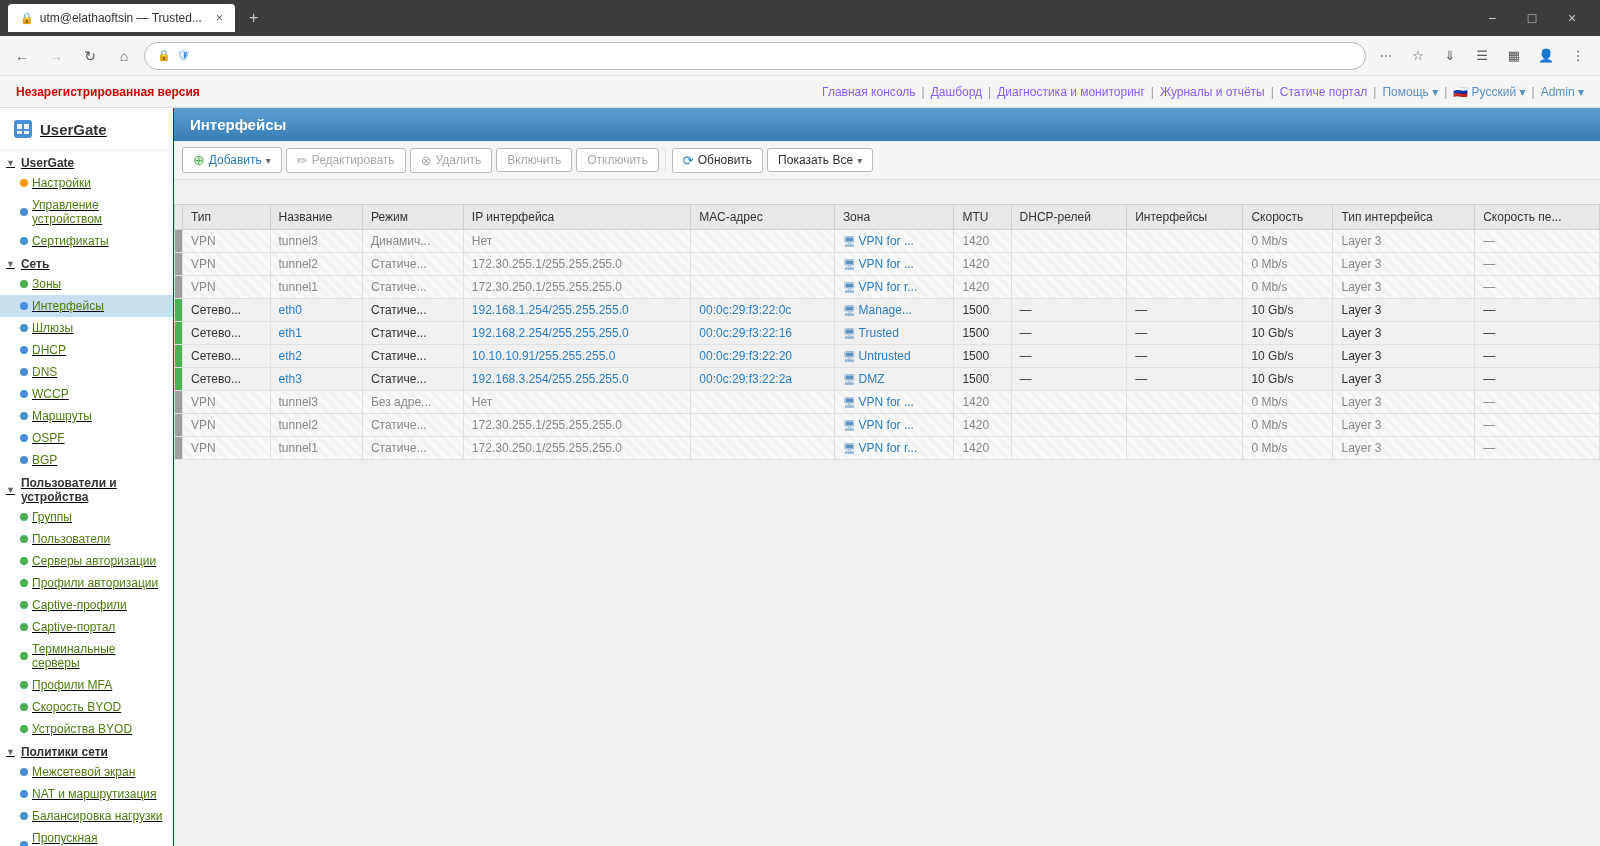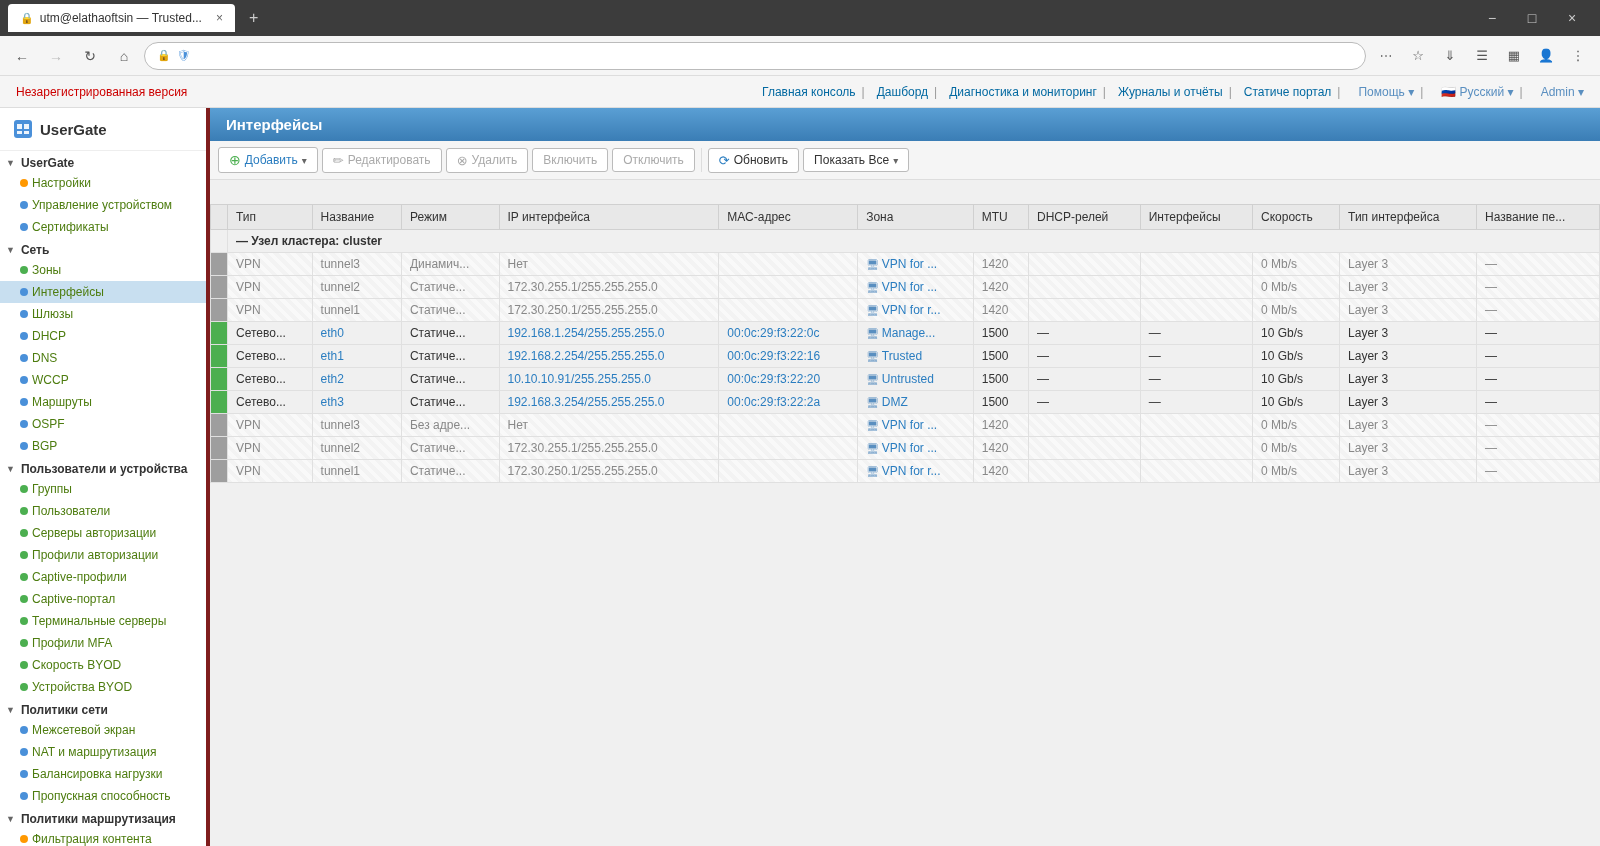--- a/index.html
+++ b/index.html
@@ -15,29 +15,29 @@
     .browser-bar { background: #f5f5f5; height: 40px; display: flex; align-items: center; padding: 0 8px; gap: 6px; border-bottom: 1px solid #ddd; }
     .nav-btn { width: 28px; height: 28px; border-radius: 50%; border: none; background: transparent; cursor: pointer; font-size: 14px; color: #555; display: flex; align-items: center; justify-content: center; }
     .address-bar { flex: 1; height: 28px; border: 1px solid #bbb; border-radius: 14px; padding: 0 12px; font-size: 12px; background: #fff; display: flex; align-items: center; gap: 6px; }
     .address-text { color: #333; font-size: 12px; flex: 1; }
     .bar-actions { display: flex; gap: 4px; align-items: center; }
     .bar-icon-btn { width: 28px; height: 28px; border: none; background: transparent; cursor: pointer; font-size: 13px; color: #555; display: flex; align-items: center; justify-content: center; }
 
     
     .page { display: flex; flex-direction: column; height: calc(100vh - 76px); }
     .top-nav { background: #f5f5f5; height: 32px; display: flex; align-items: center; padding: 0 16px; border-bottom: 1px solid #ddd; gap: 4px; }
-    .top-nav a { color: #0369a1; text-decoration: none; font-size: 12px; margin-left: 6px; }
+    .top-nav a { color: #8b5cf6; text-decoration: none; font-size: 12px; }
     .top-nav-sep { color: #999; }
-    .top-nav-lang { display: flex; align-items: center; gap: 2px; color: #5a8fc0; font-size: 12px; cursor: pointer; margin-left: 12px; }
+    .top-nav-lang { display: flex; align-items: center; gap: 2px; color: #5a8fc0; font-size: 12px; cursor: pointer; }
     .top-nav-right { margin-left: auto; display: flex; align-items: center; gap: 6px; }
 
     .main-layout { display: flex; flex: 1; overflow: hidden; }
 
     
-    .sidebar { width: 210px; background: #fff; border-right: 4px solid #7f1d1d; overflow-y: auto; flex-shrink: 0; }
+    .sidebar { width: 174px; background: #fff; border-right: 1px solid #7f1d1d; overflow-y: auto; flex-shrink: 0; text-decoration: underline; }
     .sidebar-logo { display: flex; align-items: center; padding: 10px 12px; border-bottom: 1px solid #eee; }
     .sidebar-logo svg { margin-right: 6px; }
 
     .sidebar-item { display: flex; align-items: center; padding: 4px 8px; cursor: pointer; color: #4d7c0f; font-size: 12px; gap: 4px; }
     .sidebar-item.active { background: #c8dff0; }
     .sidebar-item.section-header { font-weight: bold; padding: 5px 8px 2px 6px; color: #333; }
     .sidebar-indent1 { padding-left: 20px; }
 
     .dot { width: 8px; height: 8px; border-radius: 50%; display: inline-block; flex-shrink: 0; }
     .dot-blue { background: #4a90d9; }
@@ -63,21 +63,21 @@
     table { width: 100%; border-collapse: collapse; font-size: 12px; }
     thead th { background: #e8e8e8; border: 1px solid #d0d0d0; padding: 5px 8px; text-align: left; font-weight: normal; color: #333; white-space: nowrap; position: sticky; top: 0; z-index: 1; }
     tbody td { border: 1px solid #e0e0e0; padding: 4px 8px; color: #333; white-space: nowrap; }
     .row-disabled { background: repeating-linear-gradient(45deg, #f9f9f9, #f9f9f9 4px, #f3f3f3 4px, #f3f3f3 8px); }
     .row-disabled td { color: #888; }
     .group-header { background: #f0f0f0; }
     .group-header td { font-weight: bold; color: #333; padding: 4px 8px; }
     .link-text { color: #2a7dc0; cursor: pointer; }
 
     
-    .unreg-notice { color: #cc0000; font-size: 12px; font-weight: normal; cursor: pointer; }
+    .unreg-notice { color: #cc0000; font-size: 12px; font-weight: bold; cursor: pointer; }
   </style>
 </head>
 <body>
 
 <div class="browser-chrome">
   <div style="display:flex; align-items:center; gap:6px;">
     <div class="browser-tab">
       <span style="font-size:11px;">🔒</span>
       <span>utm@elathaoftsin — Trusted...</span>
       <span style="margin-left:8px; cursor:pointer; color:#666;">×</span>
@@ -329,28 +329,24 @@
               <th>Название</th>
               <th>Режим</th>
               <th>IP интерфейса</th>
               <th>МАС-адрес</th>
               <th>Зона</th>
               <th>MTU</th>
               <th>DHCP-релей</th>
               <th>Интерфейсы</th>
               <th>Скорость</th>
               <th>Тип интерфейса</th>
-              <th>Название пе...</th>
+              <th>Скорость пе...</th>
             </tr>
           </thead>
           <tbody id="table-body">
-          <tr class="group-header">
-                <td></td>
-                <td colspan="12">— Узел кластера: cluster</td>
-              </tr>
               <tr class="row-disabled">
       <td style="width:6px; padding:0; background:#9e9e9e;"></td>
       <td>VPN</td>
       <td><span class="">tunnel3</span></td>
       <td>Динамич...</td>
       <td><span class="">Нет</span></td>
       <td><span class=""></span></td>
       <td>
                   <span style="display:flex;align-items:center;gap:3px;">
                     <span style="font-size:10px;color:#5a8fc0;">🖥</span>

